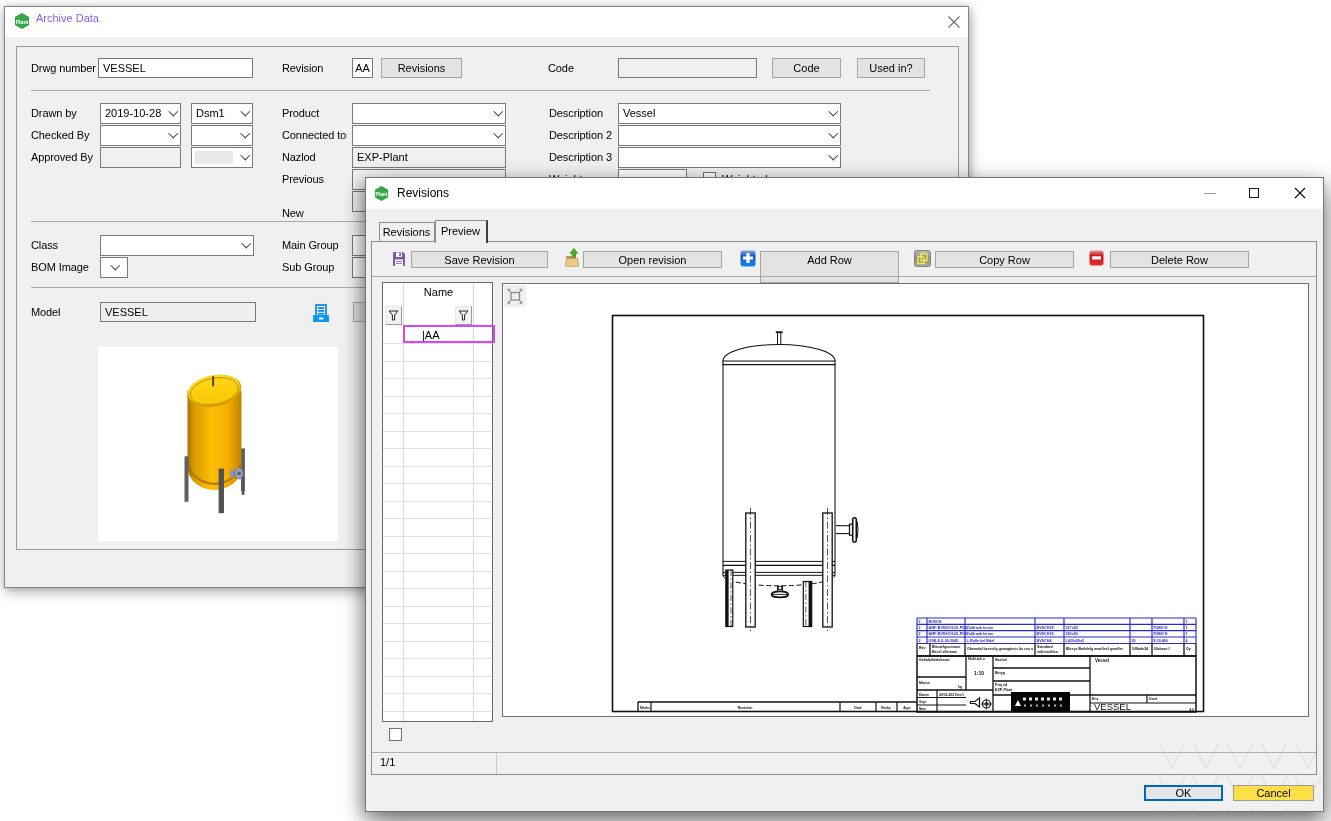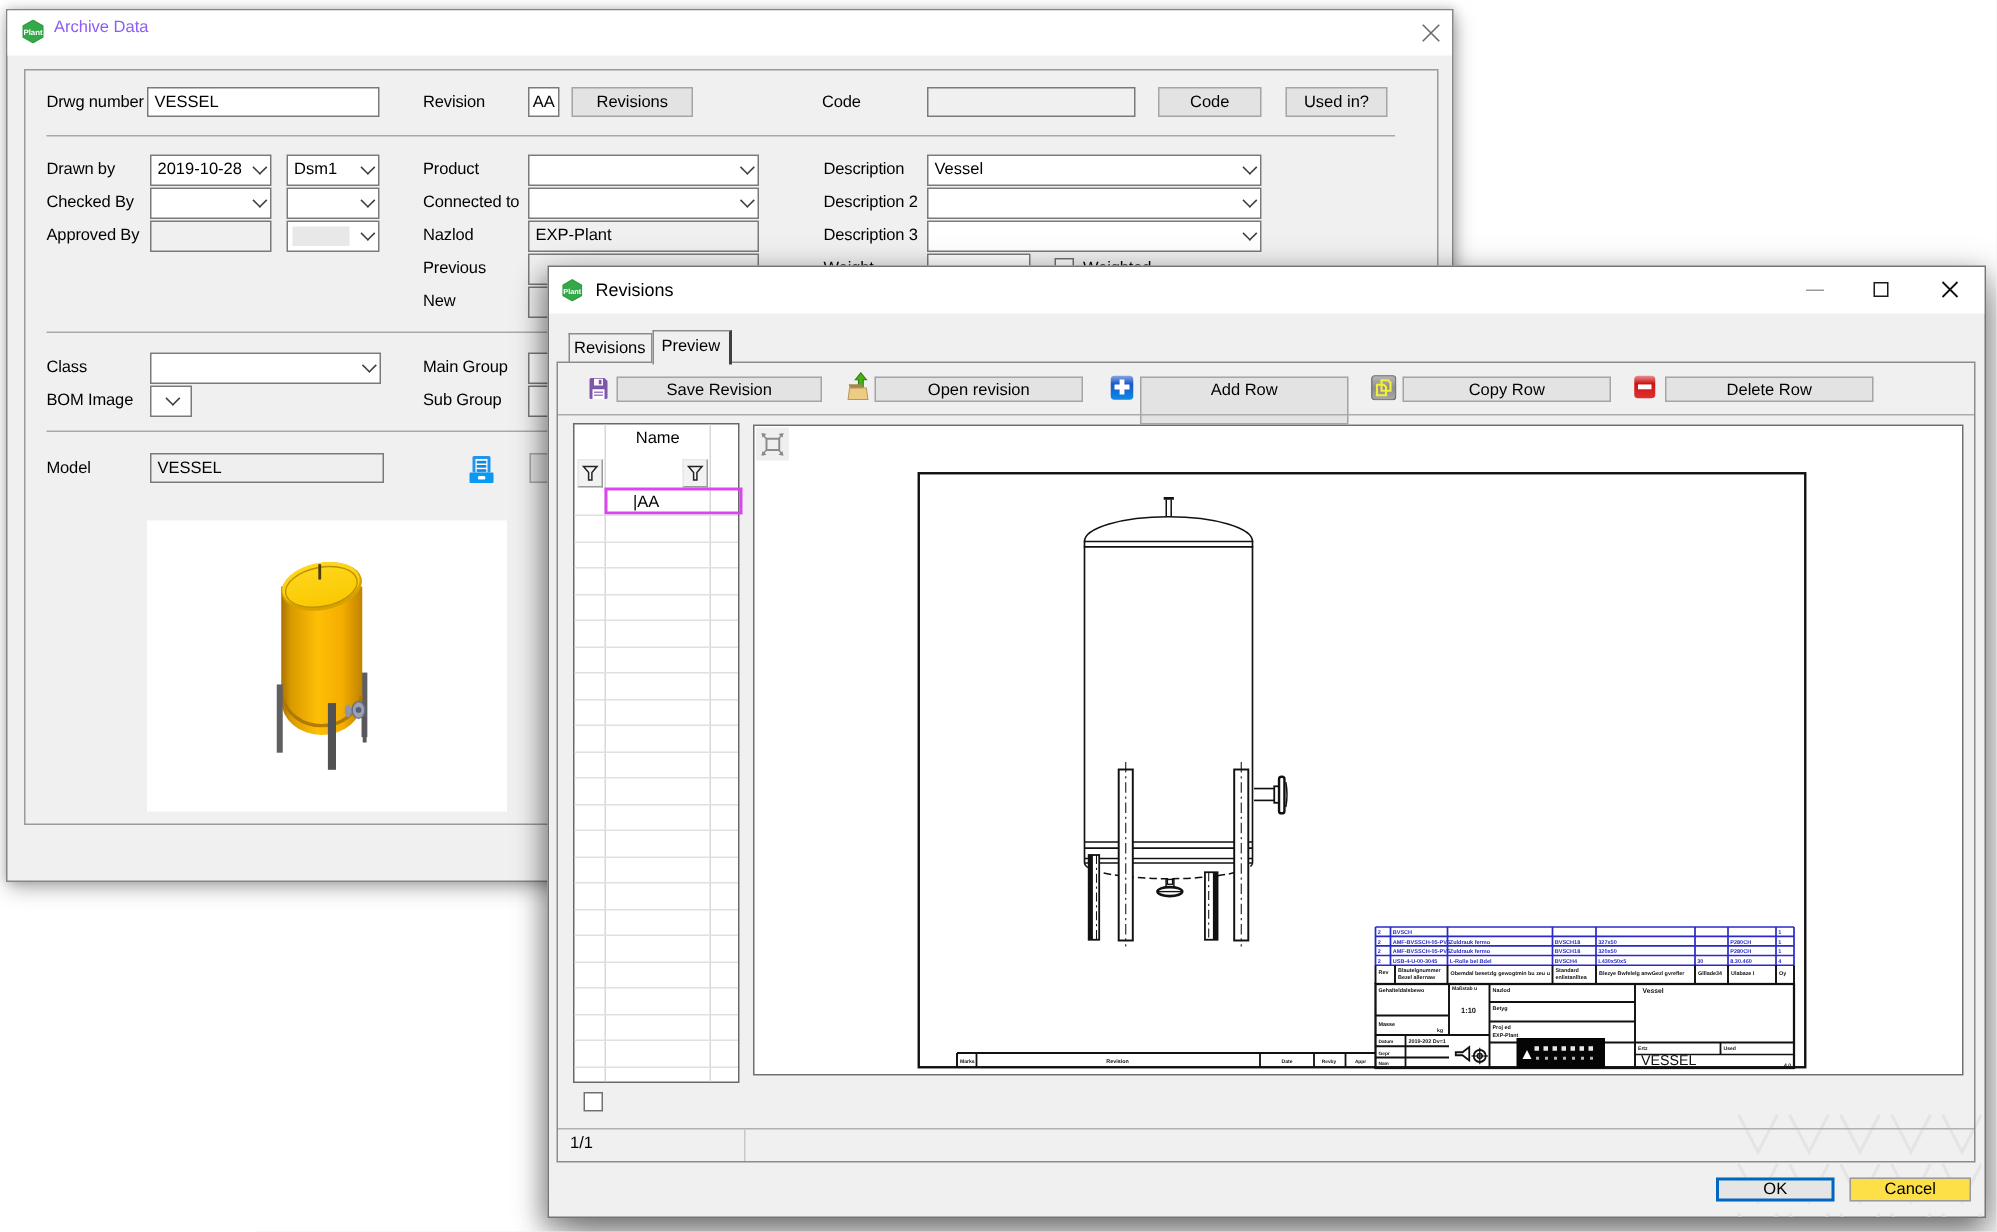--- a/index.html
+++ b/index.html
@@ -74,21 +74,21 @@
       <i class="ar"></i>
     </div>
   <div class="lbl" style="left:277px;top:118px;">Connected to</div>
   <div class="cb" style="left:347px;top:118px;width:154px;height:21px;">
       <i class="ar"></i>
     </div>
   <div class="lbl" style="left:277px;top:140px;">Nazlod</div>
   <div class="tb dis" style="left:347px;top:140px;width:154px;height:21px;line-height:19px;">EXP-Plant</div>
   <div class="lbl" style="left:277px;top:162px;">Previous</div>
   <div class="tb dis" style="left:347px;top:162px;width:154px;height:21px;"></div>
-  <div class="lbl" style="left:277px;top:184px;">New</div>
+  <div class="lbl" style="left:277px;top:196px;">New</div>
   <div class="tb dis" style="left:347px;top:184px;width:154px;height:21px;"></div>
 
   <div class="lbl" style="left:544px;top:96px;">Description</div>
   <div class="cb" style="left:613px;top:96px;width:223px;height:21px;">Vessel<i class="ar"></i></div>
   <div class="lbl" style="left:544px;top:118px;">Description 2</div>
   <div class="cb" style="left:613px;top:118px;width:223px;height:21px;">
       <i class="ar"></i>
     </div>
   <div class="lbl" style="left:544px;top:140px;">Description 3</div>
   <div class="cb" style="left:613px;top:140px;width:223px;height:21px;">

